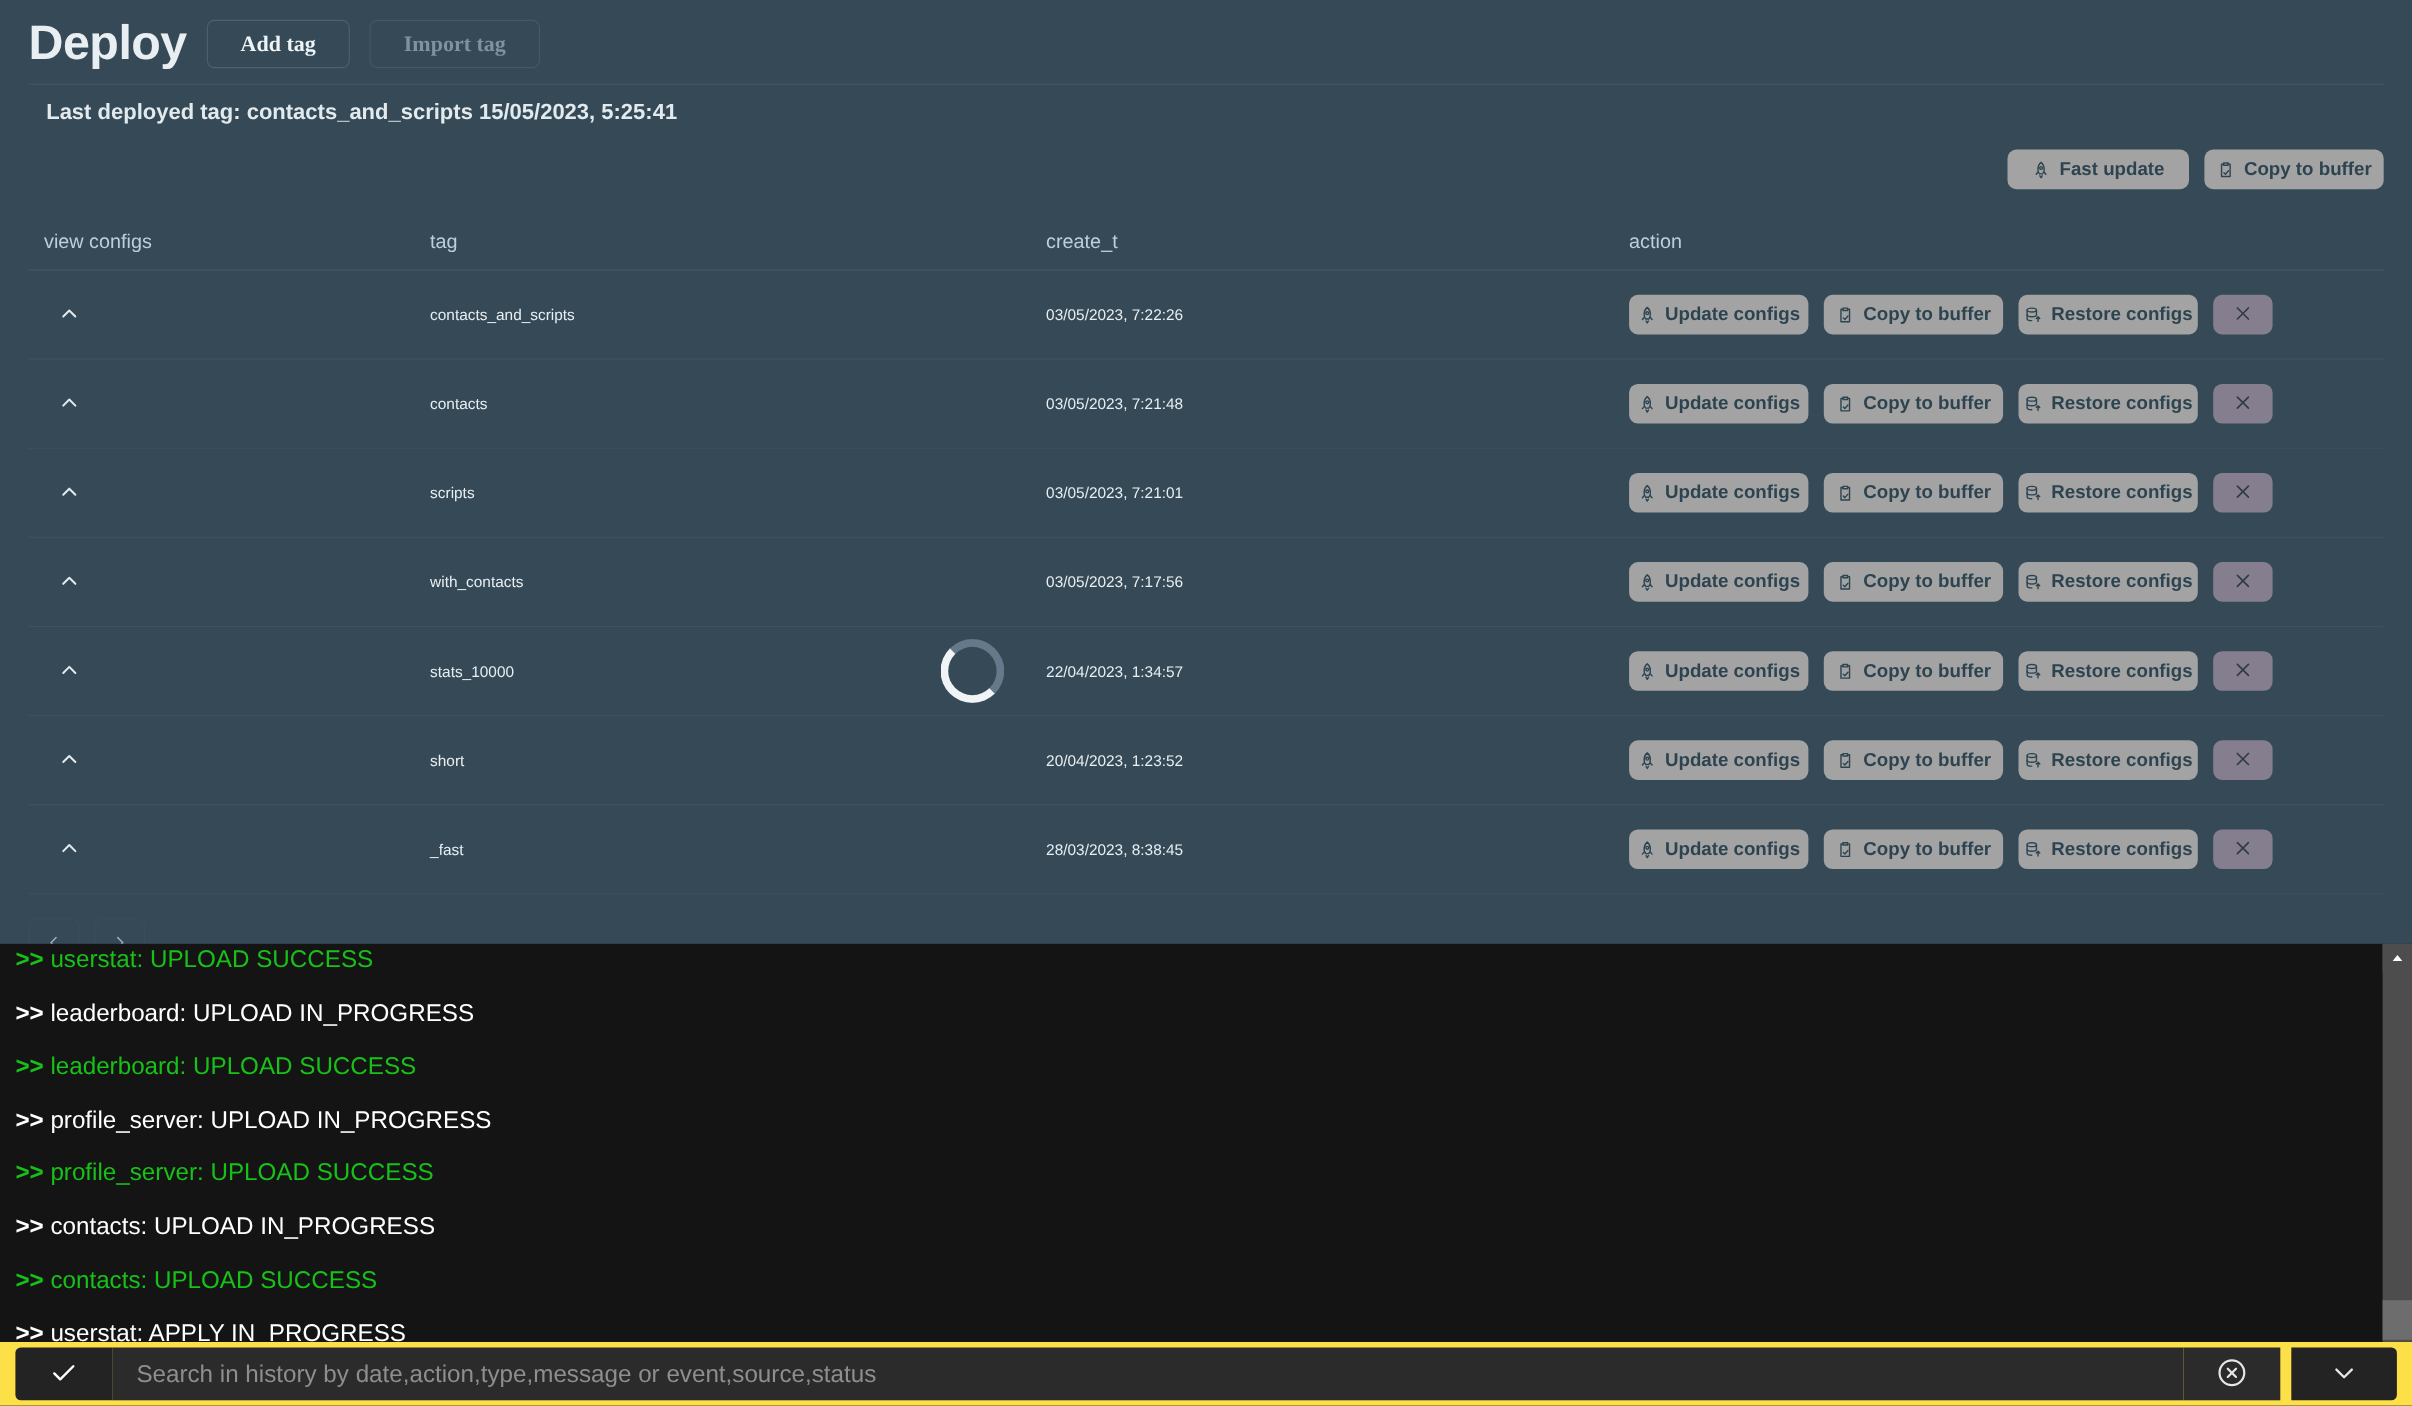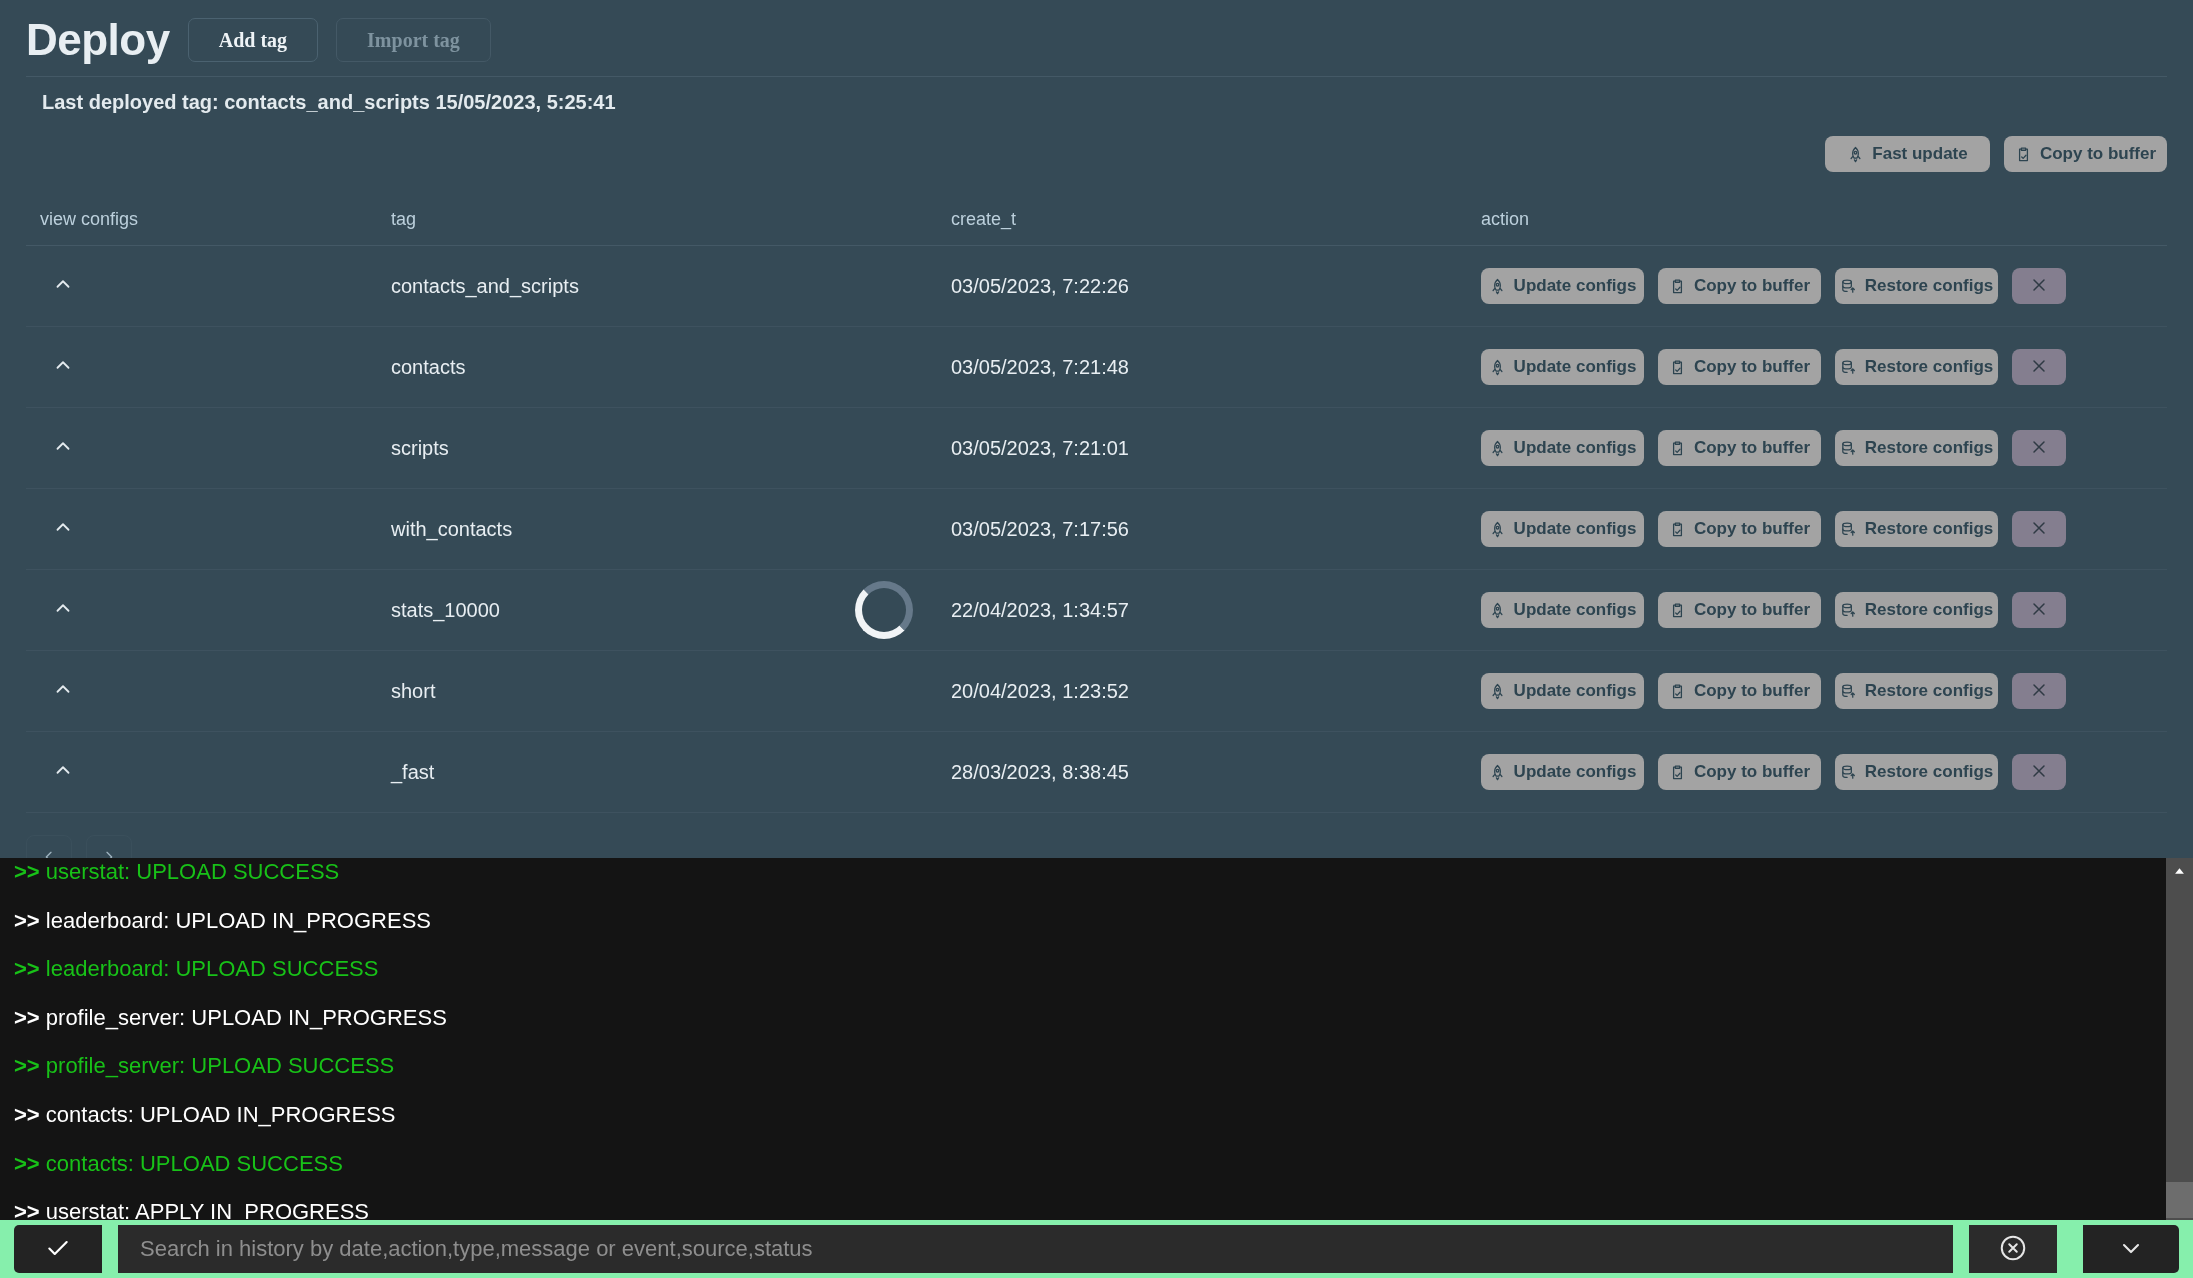--- a/index.html
+++ b/index.html
@@ -124,21 +124,21 @@
   .trow.head {
     height: 52px;
     border-bottom: 1px solid #445966;
   }
   .th {
     font-size: 18px;
     color: #bcd0dc;
     font-weight: normal;
   }
   .td {
-    font-size: 20px;
+    font-size: 14px;
     color: #e8eef2;
   }
   .td.chev { padding-left: 26px; }
   .td.date { position: relative; }
   .actions {
     display: flex;
     align-items: flex-end;
     gap: 14px;
     justify-content: flex-start;
   }
@@ -240,25 +240,25 @@
     cursor: pointer;
   }
 
   
   .searchbar {
     position: absolute;
     left: 0;
     bottom: 0;
     width: 2193px;
     height: 58px;
-    background: #86efac;
+    background: #fde047;
     display: flex;
     align-items: center;
     padding: 0 0 0 14px;
-    gap: 16px;
+    gap: 0;
   }
   .check-btn {
     width: 88px;
     height: 48px;
     background: #232323;
     border: none;
     border-radius: 5px 0 0 5px;
     display: inline-flex;
     align-items: center;
     justify-content: center;

